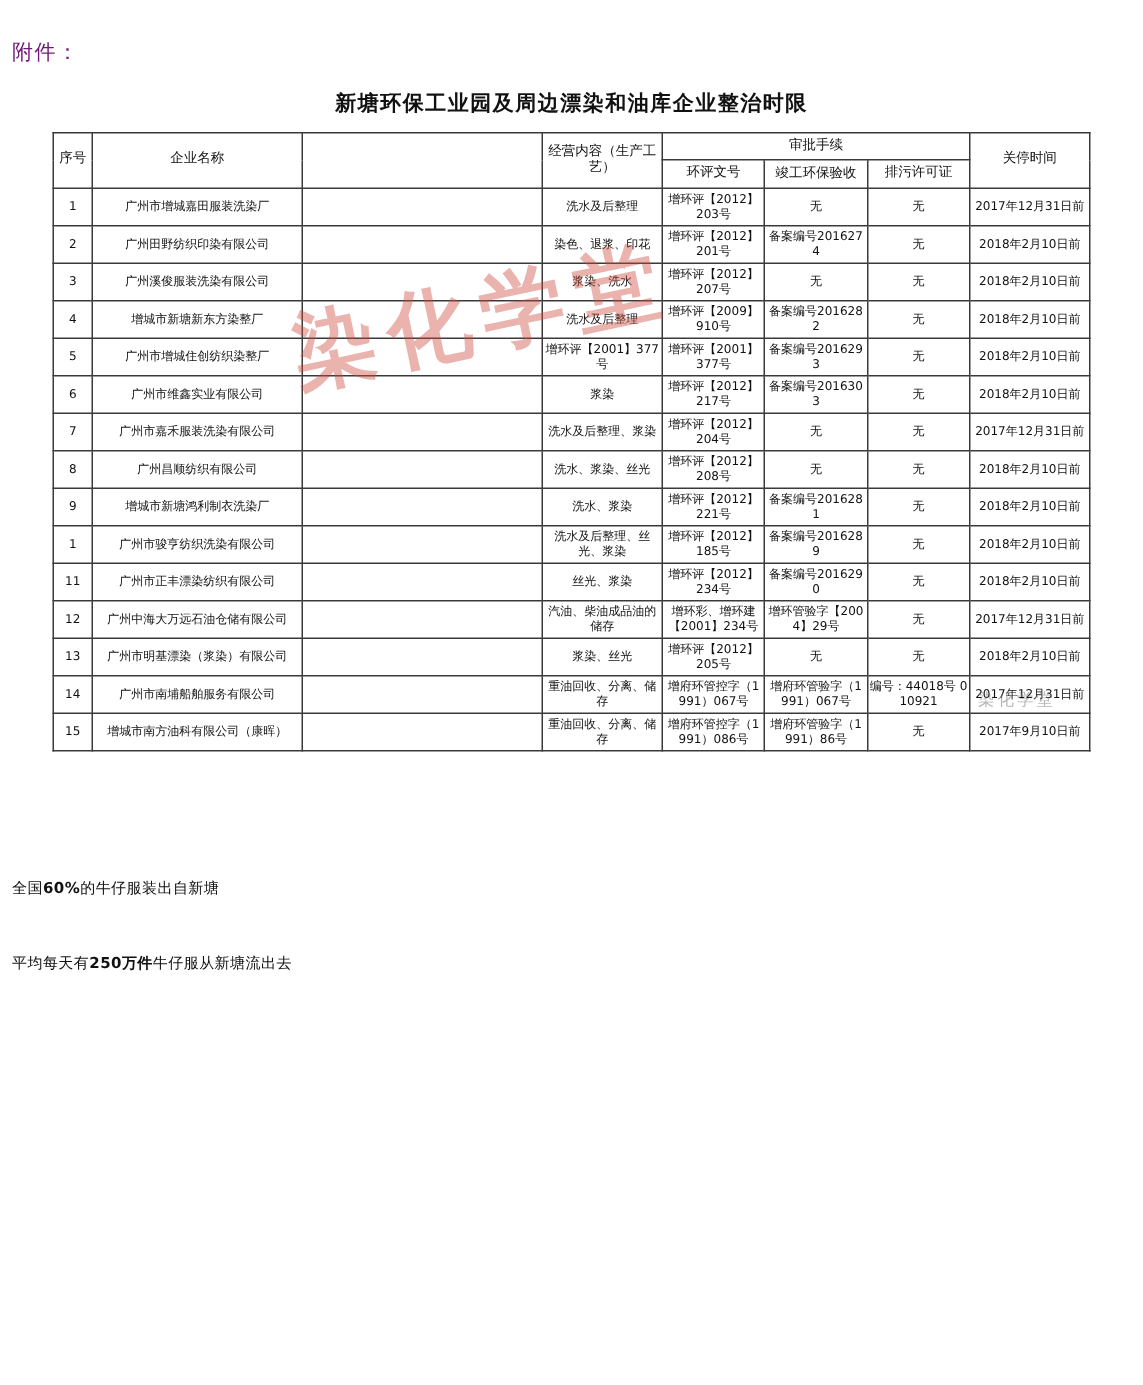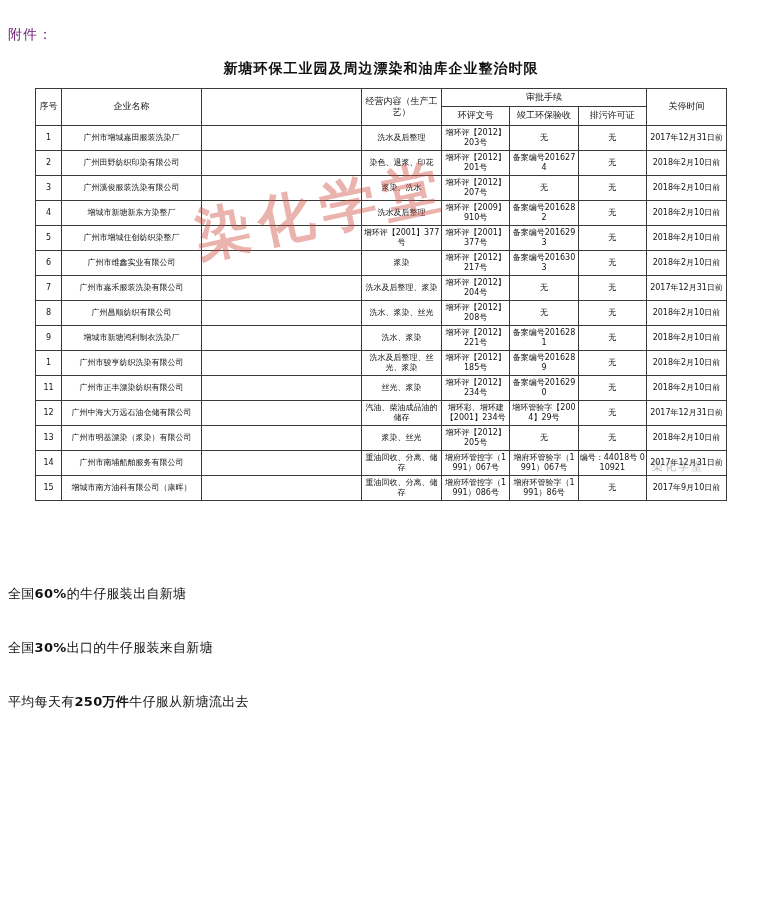--- a/index.html
+++ b/index.html
@@ -94,21 +94,21 @@
     letter-spacing: 2px;
     pointer-events: none;
     user-select: none;
     white-space: nowrap;
   }
   .stats {
     margin: 84px 0 0 8px;
   }
   .stats p {
     margin: 0 0 36px 0;
-    font-size: 13px;
+    font-size: 10px;
     color: #111;
     letter-spacing: 0.3px;
   }
   .stats p b { font-weight: bold; }
   .stats p.bold-all { font-weight: bold; }
 </style>
 </head>
 <body>
 
 <div class="attach-label">附件：</div>
@@ -285,15 +285,14 @@
           <td>增府环管验字（1991）86号</td>
           <td>无</td>
           <td>2017年9月10日前</td>
         </tr>
       </tbody>
   </table>
 </div>
 
 <div class="stats" id="stats-block">
     <p><span>全国</span><b>60%</b><span>的牛仔服装出自新塘</span></p>
-    <p><span>全国</span><b>30%</b><span>出口的牛仔服装来自新塘</span></p>
     <p><span>平均每天有</span><b>250万件</b><span>牛仔服从新塘流出去</span></p>
   </div>
 
 </body></html>

